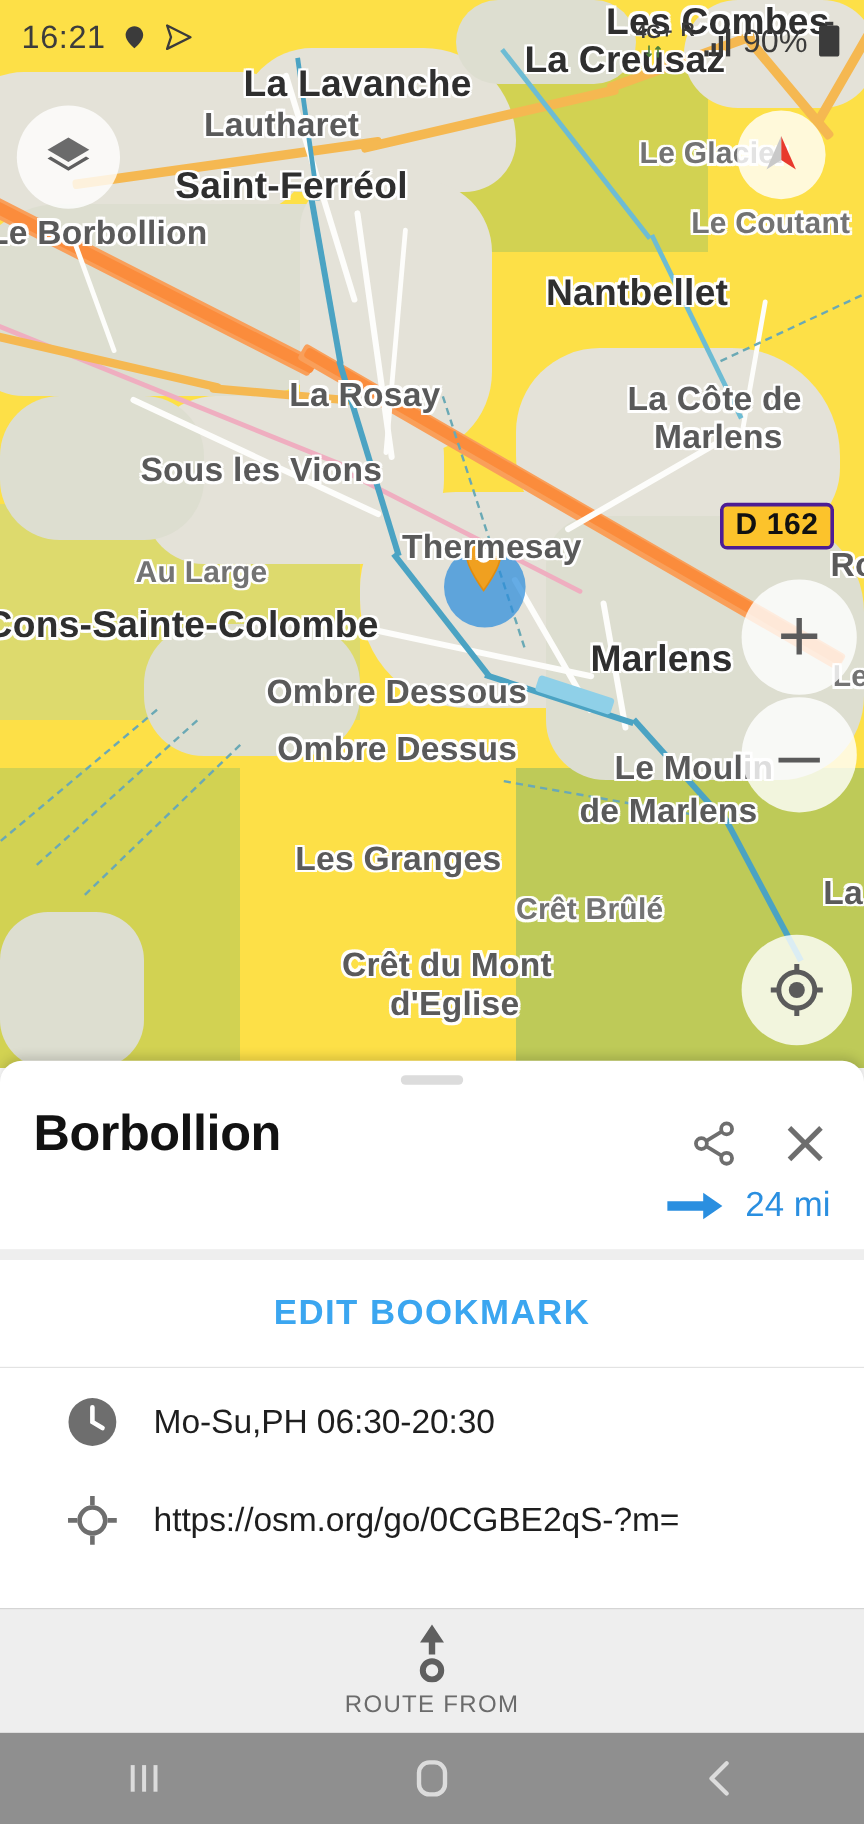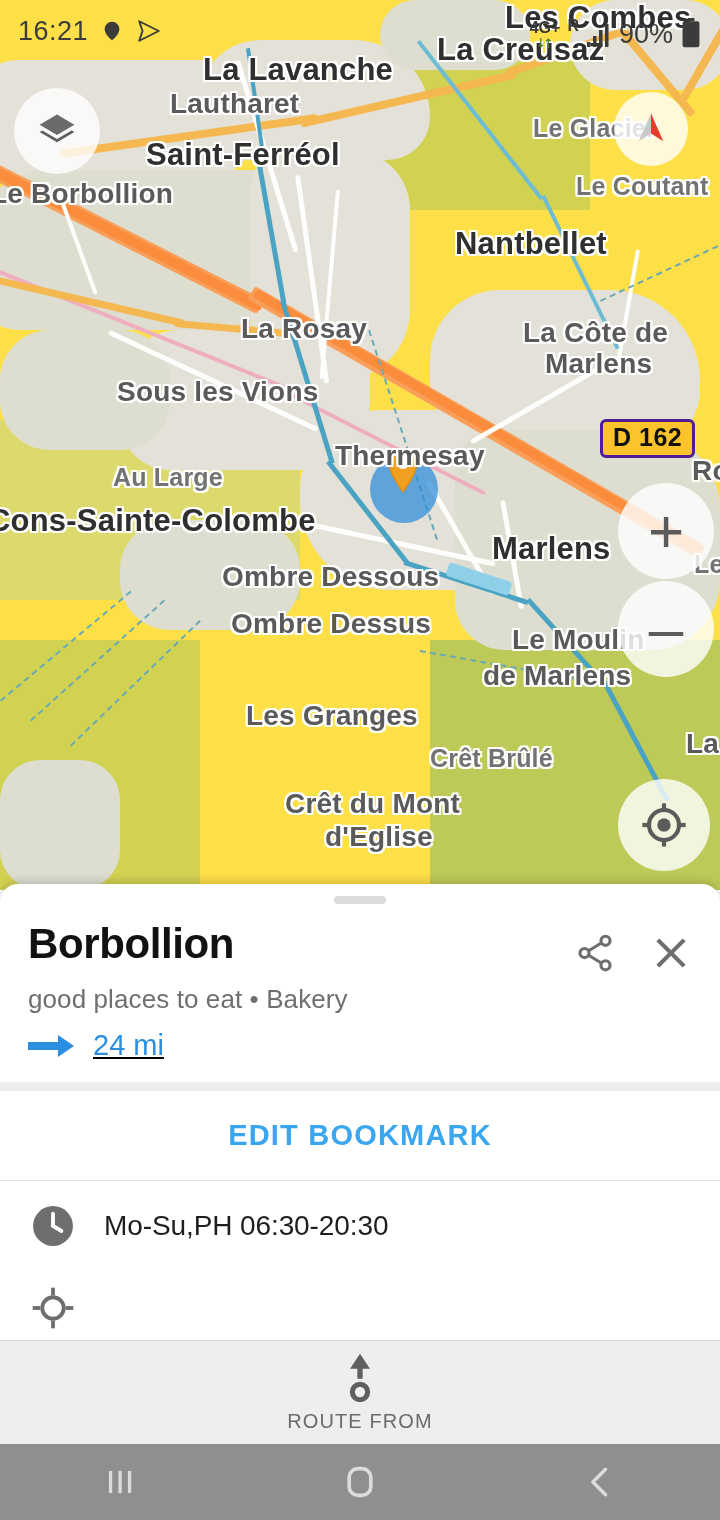--- a/index.html
+++ b/index.html
@@ -104,34 +104,34 @@
   #titlerow { display:flex; align-items:flex-start; padding:18px 28px 0; }
   #place-title {
     font-size:42px; font-weight:bold; color:#121212; letter-spacing:-.4px;
     line-height:1.05;
   }
   .hdr-actions { margin-left:auto; display:flex; align-items:center; gap:34px; padding-top:10px; }
   #subtitle {
     padding:10px 28px 0; font-size:26px; color:#6f6f6f; letter-spacing:.1px;
   }
   #distrow {
-    display:flex; align-items:center; 
-    gap:17px; padding:14px 28px 0;text-decoration:underline;
+    display:flex; align-items:center; justify-content:flex-end;
+    gap:17px; padding:14px 28px 0;
   }
   #dist-text { color:#2a8fe0; font-size:29px; }
 
   .divider { height:9px; background:#eeeeee; margin-top:20px; }
   .hairline { height:1px; background:#e3e3e3; }
 
   #editbookmark {
     text-align:center; color:#3ba6f0; font-size:29px; font-weight:bold;
     letter-spacing:1.2px; padding:28px 0 28px;
   }
 
-  .inforow { display:flex; align-items:center; padding:22px 30px; gap:28px; }
+  .inforow { display:flex; align-items:center; padding:22px 30px; gap:28px;margin-left:24px; }
   .inforow .txt { font-size:28px; color:#1e1e1e; letter-spacing:-.1px; }
 
   
   #actionbar {
     position:absolute; left:0; top:1340px; width:720px; height:104px;
     background:#eeeeee; border-top:1px solid #d5d5d5;
     display:flex; z-index:50;
   }
   .action {
     flex:1; display:flex; flex-direction:column;
@@ -338,21 +338,20 @@
         <line x1="8.4" y1="10.7" x2="15.6" y2="6.3" stroke="#6e6e6e" stroke-width="1.8"></line>
         <line x1="8.4" y1="13.3" x2="15.6" y2="17.7" stroke="#6e6e6e" stroke-width="1.8"></line>
       </svg>
       <svg width="42" height="42" viewBox="0 0 24 24">
         <line x1="4.5" y1="4.5" x2="19.5" y2="19.5" stroke="#6e6e6e" stroke-width="2.4"></line>
         <line x1="19.5" y1="4.5" x2="4.5" y2="19.5" stroke="#6e6e6e" stroke-width="2.4"></line>
       </svg>
     </div>
   </div>
 
-  <div id="subtitle">good places to eat • Bakery</div>
 
   <div id="distrow">
     <svg width="48" height="28" viewBox="0 0 48 28">
       <path d="M0 10 L30 10 L30 3 L46 14 L30 25 L30 18 L0 18 Z" fill="#2a8fe0"></path>
     </svg>
     <span id="dist-text">24 mi</span>
   </div>
 
   <div class="divider"></div>
 
@@ -369,20 +368,21 @@
   </div>
 
   <div class="inforow" style="padding-top:14px;">
     <svg width="46" height="46" viewBox="0 0 24 24">
       <circle cx="12" cy="12" r="5.6" fill="none" stroke="#6e6e6e" stroke-width="2"></circle>
       <line x1="12" y1="1.4" x2="12" y2="5.4" stroke="#6e6e6e" stroke-width="2"></line>
       <line x1="12" y1="18.6" x2="12" y2="22.6" stroke="#6e6e6e" stroke-width="2"></line>
       <line x1="1.4" y1="12" x2="5.4" y2="12" stroke="#6e6e6e" stroke-width="2"></line>
       <line x1="18.6" y1="12" x2="22.6" y2="12" stroke="#6e6e6e" stroke-width="2"></line>
     </svg>
+    <span class="txt">https://osm.org/go/0CGBE2qS-?m=</span>
   </div>
 </div>
 
 <div id="actionbar">
 
   <div class="action">
     <svg width="40" height="50" viewBox="0 0 24 30">
       <path d="M12 1 L18 10 L13.6 10 L13.6 16 L10.4 16 L10.4 10 L6 10 Z" fill="#5f5f5f"></path>
       <circle cx="12" cy="24" r="4.6" fill="none" stroke="#5f5f5f" stroke-width="3"></circle>
     </svg>

